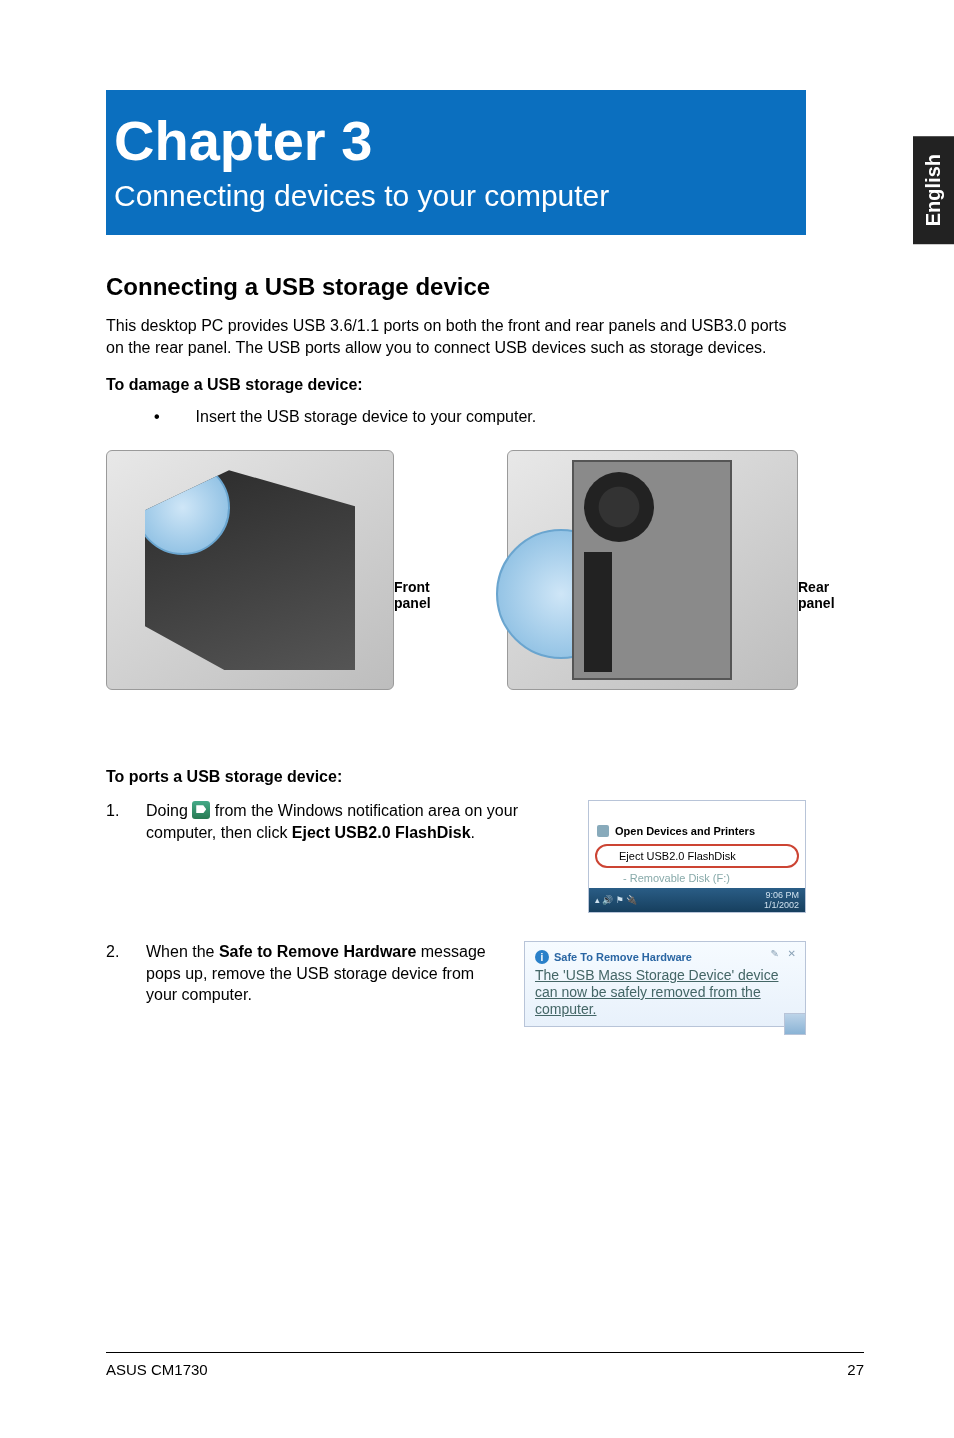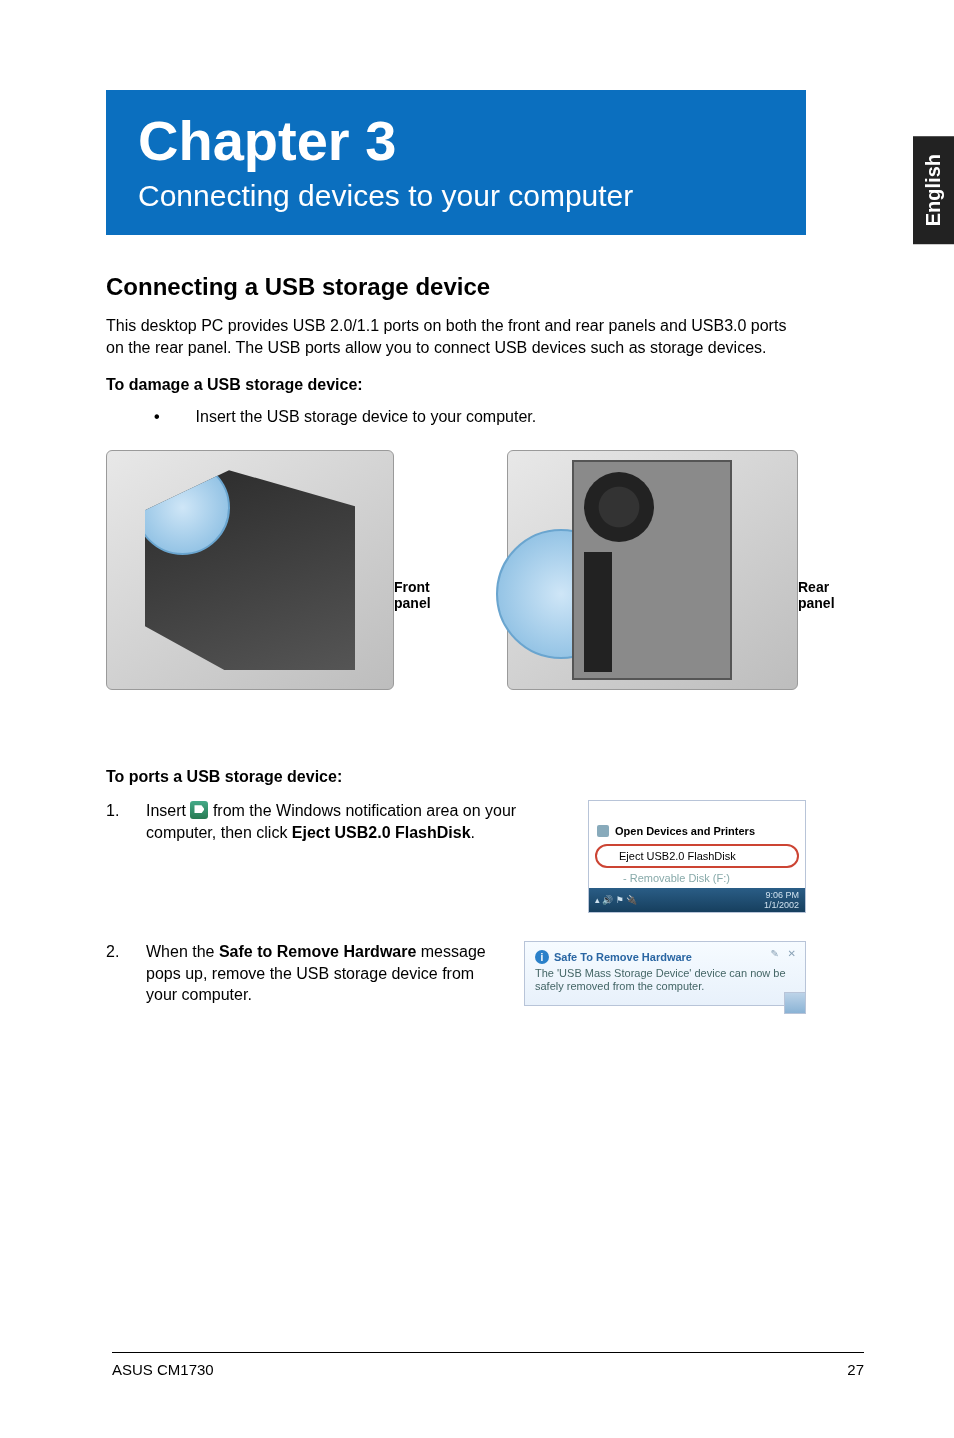--- a/index.html
+++ b/index.html
@@ -25,21 +25,21 @@
     writing-mode: vertical-rl;
     transform: rotate(180deg);
     padding: 18px 9px;
     font-size: 20px;
     font-weight: bold;
     border-radius: 0 0 0 0;
   }
   .chapter-banner {
     background: #0b6fbf;
     color: #fff;
-    padding: 18px 20px 22px 32px;
+    padding: 18px 20px 22px 8px;
     margin-bottom: 38px;
     width: 700px;
   }
   .chapter-banner h1 {
     font-size: 56px;
     font-weight: bold;
     margin-bottom: 6px;
   }
   .chapter-banner h2 {
     font-size: 30px;
@@ -167,21 +167,21 @@
   .safe-ss {
     width: 282px;
     border:1px solid #b8c4d8;
     background:linear-gradient(#f6fbff,#e8f1fb);
     font-family: "Segoe UI", Tahoma, sans-serif;
     font-size:11px;
     position:relative;
     padding:8px 10px 8px 10px;
   }
   .safe-ss .ttl { color:#2a66a3; font-weight:bold; display:flex; align-items:center; gap:5px; margin-bottom:3px;}
-  .safe-ss .msg { color:#466; font-size:11px; line-height:1.2;}
+  .safe-ss .msg { color:#466; font-size:14px; line-height:1.2;text-decoration:underline;}
   .safe-ss .clx { position:absolute; right:6px; top:6px; color:#8aa2b6; font-size:10px; letter-spacing:3px;}
   .safe-ss .corner{ position:absolute; right:-1px; bottom:-9px; width:22px; height:22px; background:linear-gradient(#bcd3e8,#8ab3d5); border:1px solid #b8c4d8;}
   .info-blue { width:14px; height:14px; border-radius:50%; background:#2a80c9; color:#fff; display:inline-flex; align-items:center; justify-content:center; font-weight:bold; font-size:10px;}
   .warn-box {
     display:flex;
     align-items:flex-start;
     gap: 46px;
     margin-top: 30px;
     padding-top: 0;
   }
@@ -190,21 +190,21 @@
     display:flex; align-items:center; justify-content:center;
     flex-shrink:0;
   }
   .warn-icon svg { width:54px; height:54px; }
   .warn-text-wrap { flex:1; }
   .warn-rule { border:none; border-top:1px solid #000; margin-bottom:10px;}
   .warn-text { font-size:15.5px; line-height:1.35;}
   .footer {
     position:absolute;
     bottom:60px;
-    left:112px;
+    left:106px;
     right:90px;
     display:flex;
     justify-content:space-between;
     align-items:flex-end;
     font-size:15px;
     border-top:1px solid #000;
     padding-top:8px;
   }
 </style>
 </head>
@@ -214,21 +214,21 @@
 
 <div class="page">
 
   <div class="chapter-banner">
     <h1>Chapter 3</h1>
     <h2>Connecting devices to your computer</h2>
   </div>
 
   <div class="content">
     <div class="section-h">Connecting a USB storage device</div>
-    <div class="para">This desktop PC provides USB 2.0/1.1 ports on both the front and rear panels and USB3.0 ports on the rear panel. The USB ports allow you to connect USB devices such as storage devices.</div>
+    <div class="para">This desktop PC provides USB 3.6/1.1 ports on both the front and rear panels and USB3.0 ports on the rear panel. The USB ports allow you to connect USB devices such as storage devices.</div>
 
     <div class="subh">To damage a USB storage device:</div>
     <div class="bullet-row">
       <span class="bullet-dot">•</span>
       <span>Insert the USB storage device to your computer.</span>
     </div>
 
     <div class="panel-row">
       <div class="panel-fig">
         <div class="panel-img">
@@ -246,21 +246,21 @@
         <div class="panel-caption">Rear panel</div>
       </div>
     </div>
 
     <div class="subh">To ports a USB storage device:</div>
 
     <div class="step-row">
       <div class="step-text">
         <div class="step-num">1.</div>
         <div class="step-body">
-          <span>Insert </span><span class="inline-icon"></span><span> from the Windows notification area on your computer, then click </span><b>Eject USB2.0 FlashDisk</b><span>.</span>
+          <span>Doing </span><span class="inline-icon"></span><span> from the Windows notification area on your computer, then click </span><b>Eject USB2.0 FlashDisk</b><span>.</span>
         </div>
       </div>
       <div class="eject-ss">
         <div class="row1">
           <span class="mini-icn"></span>
           <span>Open Devices and Printers</span>
         </div>
         <div class="row2">
           <span>Eject USB2.0 FlashDisk</span>
         </div>

